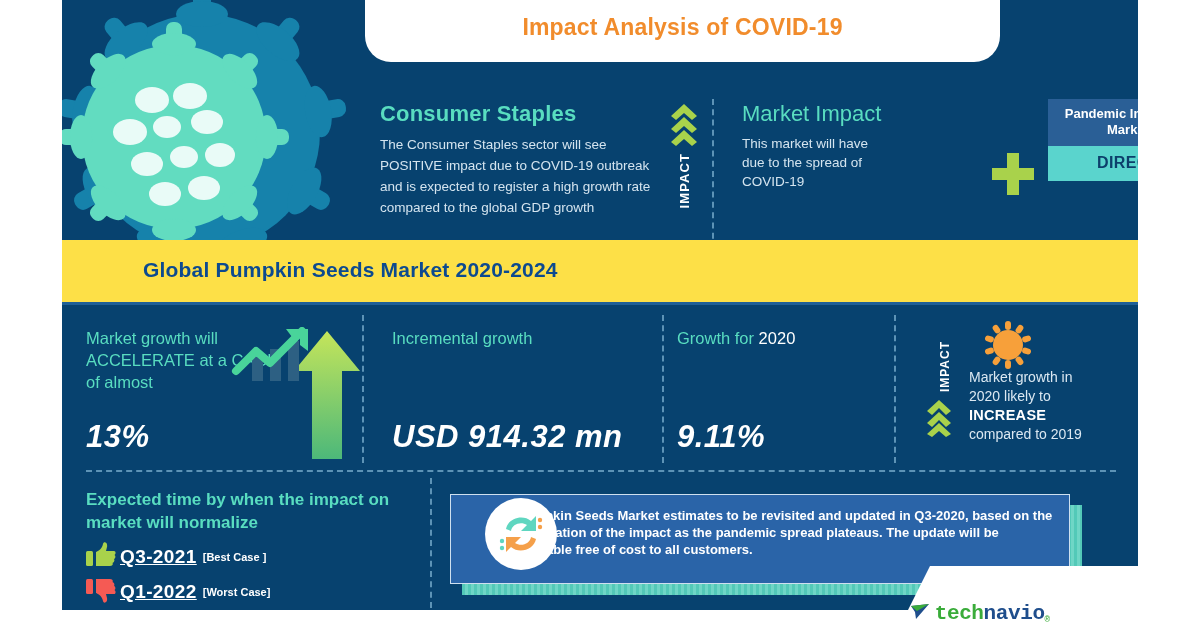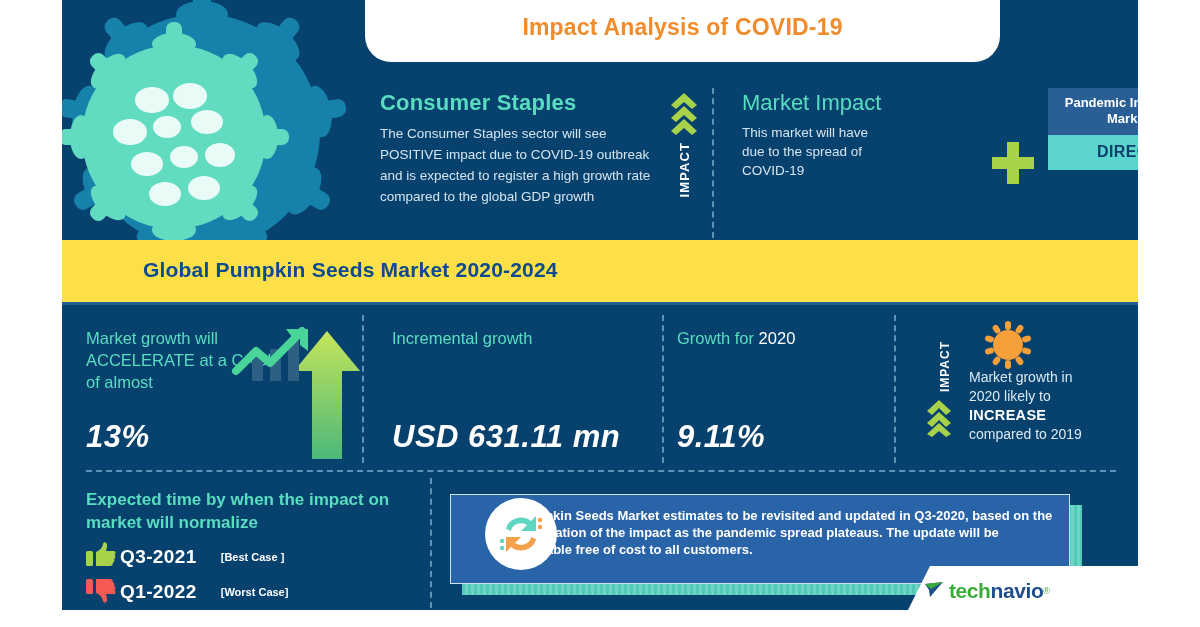--- a/index.html
+++ b/index.html
@@ -51,21 +51,21 @@
     position: absolute;
     left: 0px; top: -8px;
     width: 330px; height: 300px;
     z-index: 3;
     pointer-events: none;
   }
 
   
   .top-band {
     position: absolute;
-    left: 0; top: 0;
+    left: 0; top: 11px;
     width: 1076px; height: 240px;
     z-index: 4;
   }
 
   .col-consumer {
     position: absolute;
     left: 318px; top: 90px;
     width: 290px;
   }
   .col-consumer .ttl {
@@ -247,21 +247,21 @@
     z-index: 4;
   }
   .bot-left .ttl {
     color: #59ddc0; font-size: 17px; font-weight: bold;
     line-height: 23px; margin-bottom: 8px;
   }
   .case-row { display: flex; align-items: center; margin-bottom: 5px; }
   .case-row .ic { width: 34px; flex: 0 0 34px; }
   .case-row .q {
     color: #ffffff; font-size: 19px; font-weight: bold;
-    letter-spacing: .4px; margin-right: 24px;
+    letter-spacing: .4px; margin-right: 6px; text-decoration: underline;
   }
   .case-row .tag { color: #ffffff; font-size: 11px; font-weight: bold; }
 
   .vdash-d {
     position: absolute; left: 368px; top: 478px; height: 130px;
     border-left: 2px dashed #5d93b6; z-index: 4;
   }
 
   
   .callout-shadow {
@@ -282,22 +282,22 @@
     color: #ffffff; font-size: 13px; font-weight: bold;
     line-height: 17px;
   }
   .refresh-ico {
     position: absolute; left: 422px; top: 497px;
     z-index: 5;
   }
 
   
   .logo {
-    position: absolute; right: 18px; bottom: 24px;
-    display: flex; align-items: center; z-index: 8;
+    position: absolute; right: 18px; bottom: 2px;
+    display: flex; align-items: flex-end; z-index: 8; font-family: Liberation Mono, monospace;
   }
   .logo .mark { margin-right: 5px; }
   .logo .t1 { color: #3aac3a; font-size: 21px; font-weight: bold; letter-spacing: -.4px; }
   .logo .t2 { color: #1f4e8c; font-size: 21px; font-weight: bold; letter-spacing: -.4px; }
   .logo .tm { color: #3aac3a; font-size: 9px; vertical-align: super; }
 
   .logo-wedge {
     position: absolute; right: 0; bottom: 0;
     width: 230px; height: 44px;
     background: #ffffff;
@@ -460,21 +460,21 @@
             <stop offset="1" stop-color="#c5e55a"></stop>
           </linearGradient>
         </defs>
         <path d="M35 2 L68 42 L50 42 L50 130 L20 130 L20 42 L2 42 Z" fill="url(#gr1)"></path>
       </svg>
 
       <div class="vdash-a"></div>
 
       <div class="s2">
         <div class="stat-label">Incremental growth</div>
-        <div class="stat-value">USD 631.11 mn</div>
+        <div class="stat-value">USD 914.32 mn</div>
       </div>
       <svg class="chart-ico" width="90" height="58" viewBox="0 0 90 58">
         <rect x="22" y="30" width="11" height="24" fill="#2d6083"></rect>
         <rect x="40" y="22" width="11" height="32" fill="#2d6083"></rect>
         <rect x="58" y="14" width="11" height="40" fill="#2d6083"></rect>
         <path d="M6 44 L26 24 L40 36 L72 4" stroke="#49d49a" stroke-width="8" fill="none" stroke-linecap="round" stroke-linejoin="round"></path>
         <path d="M56 2 L78 2 L78 24 L70 18 L70 10 L62 10 Z" fill="#49d49a"></path>
       </svg>
 
       <div class="vdash-b"></div>

